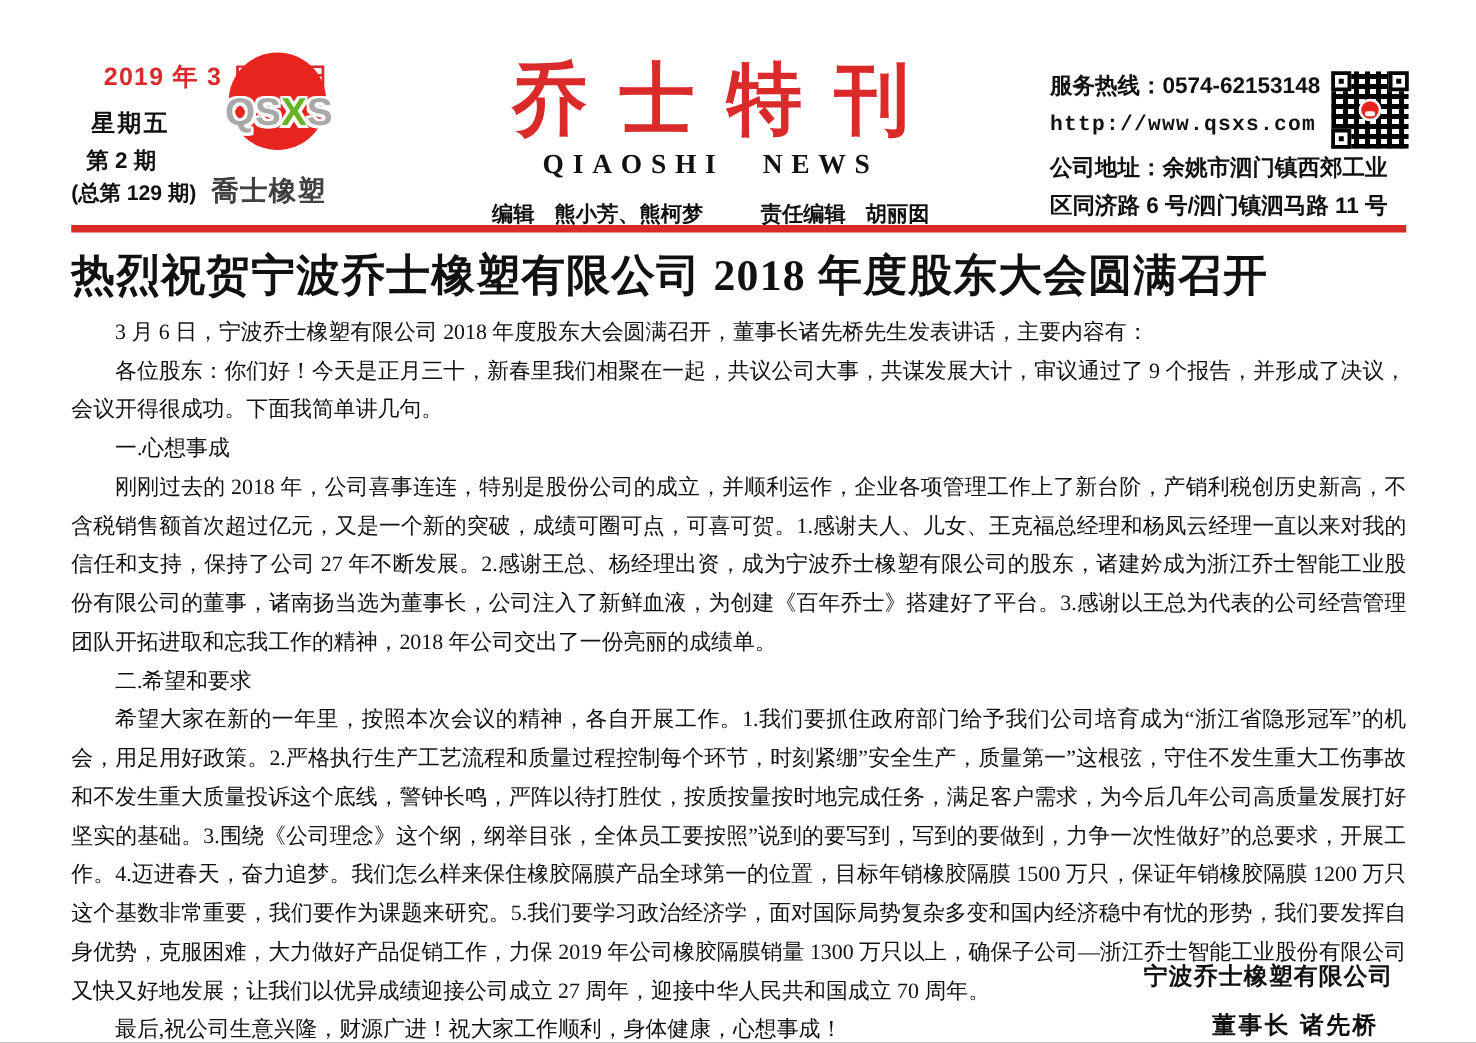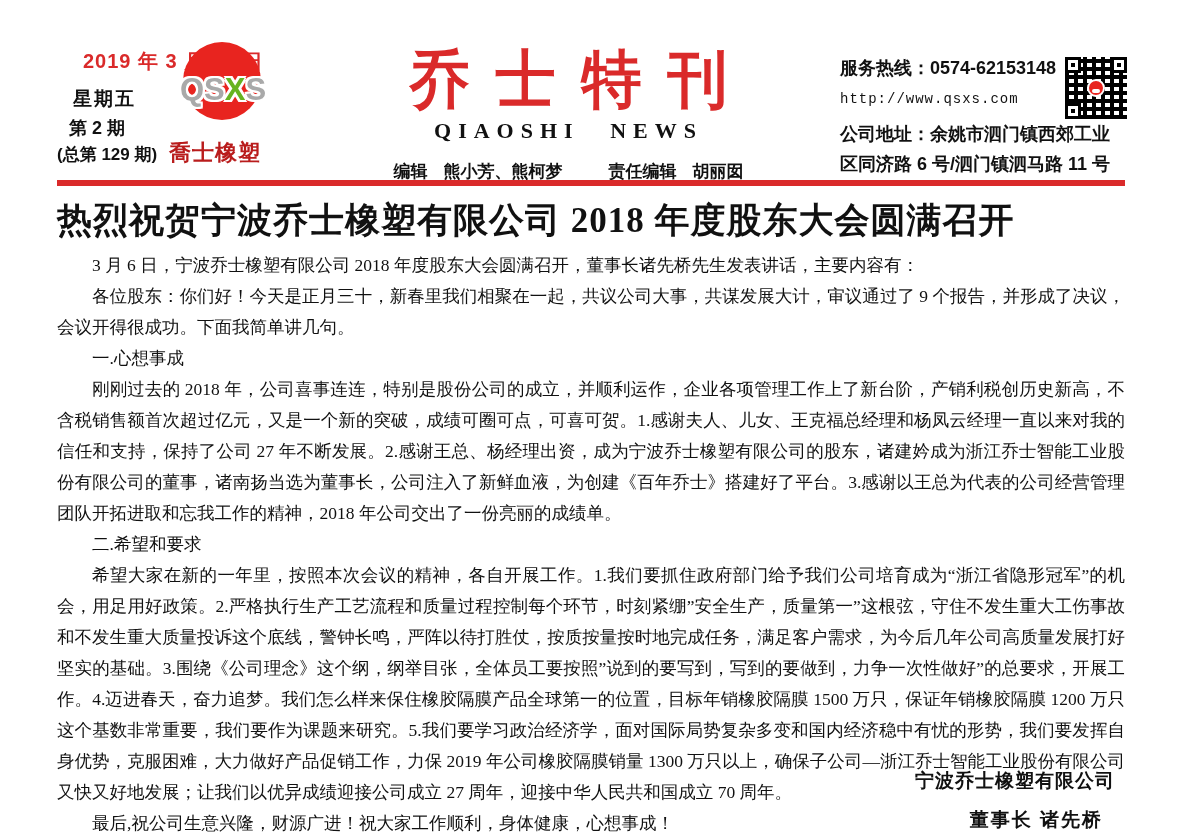--- a/index.html
+++ b/index.html
@@ -19,35 +19,35 @@
   .weekday{position:absolute;top:86px;left:16px;font-size:19px;letter-spacing:2px;}
   .issue-number{position:absolute;top:116px;left:12px;font-size:18px;}
   .issue-total{position:absolute;top:143px;left:0;font-size:17px;white-space:nowrap;}
   .logo{position:absolute;left:116px;top:42px;width:100px;height:125px;}
   .logo-circle{position:absolute;left:10px;top:0;width:78px;height:78px;border-radius:50%;background:var(--logo-red);}
   .logo-letters{position:absolute;left:-14px;top:30px;width:128px;text-align:center;
     font-size:31px;font-weight:bold;letter-spacing:0;color:var(--logo-silver);
     text-shadow:-2px -2px 0 #fff,2px -2px 0 #fff,-2px 2px 0 #fff,2px 2px 0 #fff,0 2px 0 #fff,0 -2px 0 #fff,2px 0 0 #fff,-2px 0 0 #fff;
     font-family:"Liberation Sans","DejaVu Sans",sans-serif;white-space:nowrap;}
   .logo-letters .x{color:var(--logo-green);}
-  .logo-caption{position:absolute;left:-4px;top:96px;font-size:22px;color:#b91c1c;white-space:nowrap;letter-spacing:1px;}
+  .logo-caption{position:absolute;left:-4px;top:96px;font-size:22px;color:#404040;white-space:nowrap;letter-spacing:1px;}
   .h-center{position:absolute;left:300px;right:345px;top:0;height:132px;text-align:center;}
   .masthead-title{margin-top:44px;color:var(--red);font-size:60px;line-height:72px;font-weight:bold;
     letter-spacing:26px;white-space:nowrap;text-indent:26px;
     font-family:"Liberation Serif","DejaVu Serif",serif;transform:scaleY(1.05);}
   .masthead-subtitle{margin-top:2px;font-family:Liberation Serif, serif;
     font-weight:bold;font-size:22px;letter-spacing:7px;word-spacing:18px;}
   .editors-row{margin-top:16px;font-family:"Liberation Sans","DejaVu Sans",sans-serif;
     font-weight:bold;font-size:17px;display:flex;justify-content:center;gap:16px;white-space:nowrap;}
   .editors-row .gap{width:14px;}
   .h-right{position:absolute;right:0;top:0;width:285px;height:128px;
     font-family:"Liberation Sans","DejaVu Sans",sans-serif;font-weight:bold;font-size:18px;}
   .hotline{position:absolute;top:56px;left:0;white-space:nowrap;letter-spacing:0;}
   .website{position:absolute;top:91px;left:0;font-family:"Liberation Mono","DejaVu Sans Mono",monospace;
-    font-weight:normal;font-size:14px;letter-spacing:1px;}
+    font-weight:bold;font-size:17px;letter-spacing:1px;}
   .addr1{position:absolute;top:122px;left:0;white-space:nowrap;}
   .addr2{position:absolute;top:152px;left:0;white-space:nowrap;}
   .qr{position:absolute;right:-2px;top:57px;width:62px;height:62px;background:#fff;
     background-image:repeating-linear-gradient(0deg,#000 0 4px,transparent 4px 8px),
                      repeating-linear-gradient(90deg,#000 0 4px,#fff 4px 9px);
     background-size:100% 100%;outline:2px solid #fff;}
   .qr .finder{position:absolute;width:16px;height:16px;border:3px solid #000;background:#fff;}
   .qr .finder::before{content:"";position:absolute;left:3px;top:3px;width:4px;height:4px;background:#000;}
   .qr .f-tl{left:0;top:0;} .qr .f-tr{right:0;top:0;} .qr .f-bl{left:0;bottom:0;}
   .qr .qr-logo{position:absolute;left:22px;top:22px;width:18px;height:18px;border-radius:50%;

